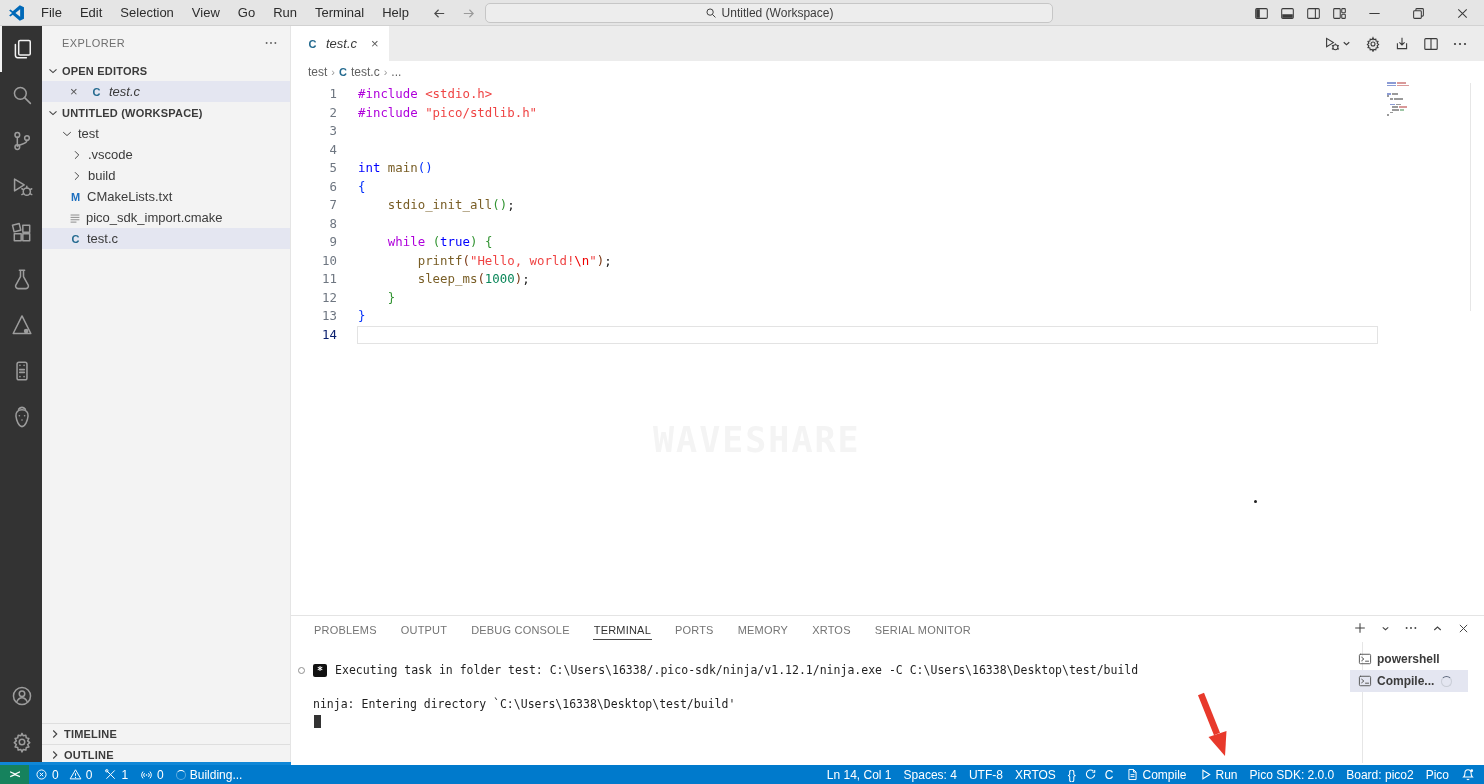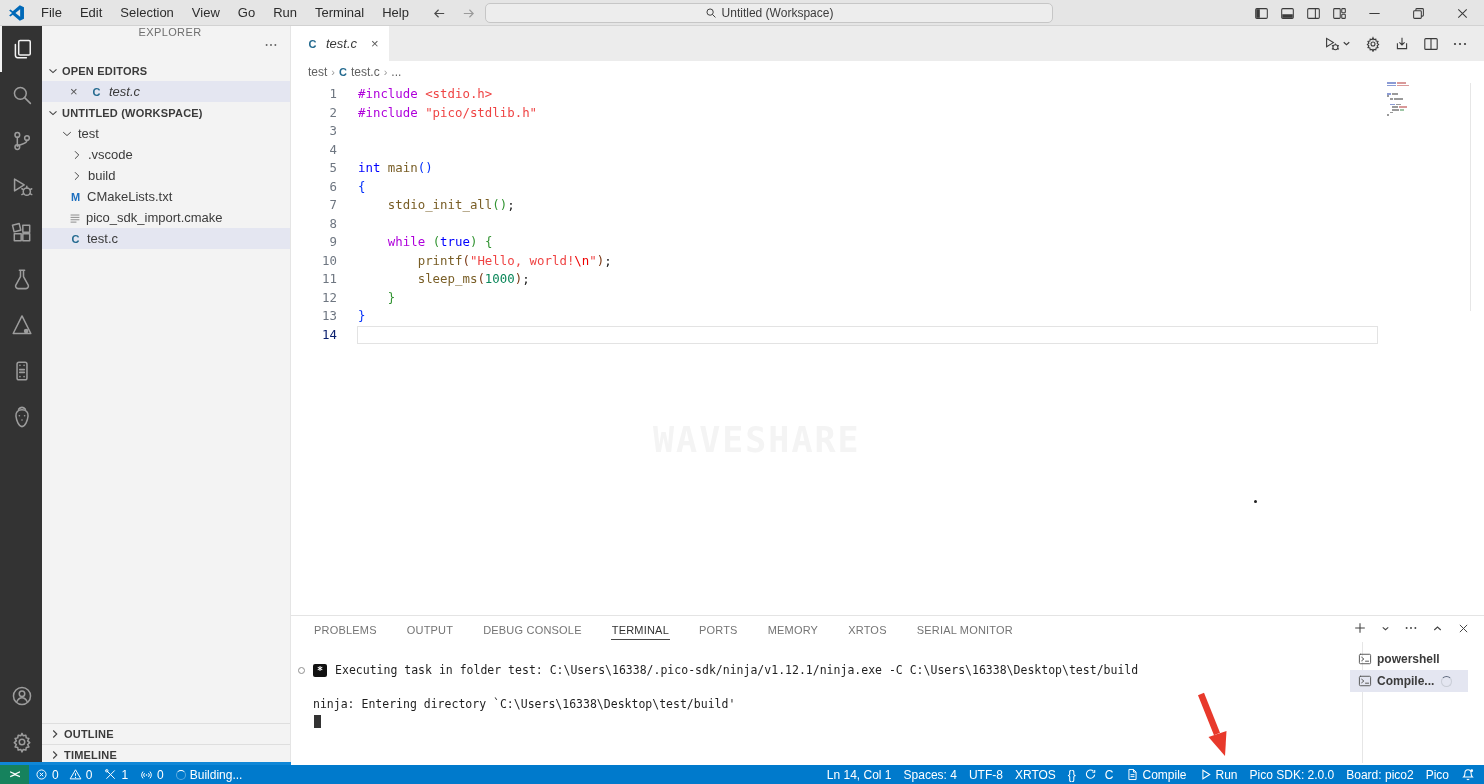--- a/index.html
+++ b/index.html
@@ -33,21 +33,21 @@
   .activitybar { position:absolute; left:0; top:26px; width:42px; bottom:19px;
     background:#333333; display:flex; flex-direction:column; justify-content:space-between; z-index:10; }
   .ab-item { height:46px; display:flex; align-items:center; justify-content:center;
     color:#9d9d9d; border-left:2px solid transparent; }
   .ab-item.active { color:#f2f2f2; border-left:2px solid #f2f2f2; }
 
   
   .sidebar { position:absolute; left:42px; top:26px; width:249px; bottom:19px;
     background:#f3f3f3; border-right:1px solid #e5e5e5; font-size:13px; color:#3b3b3b; }
   .sb-header { height:34px; display:flex; align-items:center; padding:0 12px 0 20px;
-    font-size:11px; color:#6f6f6f; letter-spacing:.4px;flex-direction:column; }
+    font-size:11px; color:#6f6f6f; letter-spacing:.4px; }
   .sb-more { margin-left:auto; color:#616161; }
   .sb-section { height:21px; display:flex; align-items:center; gap:2px;
     font-size:11px; font-weight:bold; color:#3b3b3b; padding-left:4px; letter-spacing:.2px; }
   .oe-item { height:21px; display:flex; align-items:center; background:#e4e6f1; padding-left:28px; gap:5px; }
   .oe-item .lbl { font-style:italic; color:#3b3b3b; }
   .oe-close { color:#555; width:14px; }
   .tree-row { height:21px; display:flex; align-items:center; gap:4px; }
   .tree-row.selected { background:#e4e6f1; }
   .tree-label { color:#3b3b3b; }
   .ficon { width:15px; text-align:center; font-weight:bold; font-size:11px; font-family:"Liberation Sans",sans-serif; }
@@ -90,21 +90,21 @@
   .minimap { position:absolute; left:1096px; top:56px; width:26px; }
   .mm-row { height:1.8px; margin-bottom:.9px; display:flex; gap:1px; }
   .mm-b { background:#8b9bd4; } .mm-r { background:#d99a9a; } .mm-d { background:#9a9a9a; } .mm-g { background:#9ec7a6; }
   .mm-row span { height:100%; display:block; }
   .scroll-line { position:absolute; right:13px; top:57px; height:228px; width:1px; background:#e6e6e6; }
   .speck { position:absolute; left:963px; top:417px; width:3px; height:3px; background:#222; border-radius:50%; }
 
   
   .panel { position:absolute; left:0; right:0; bottom:0; height:150px; background:#fff;
     border-top:1px solid #e4e4e4; }
-  .panel-tabs { position:absolute; left:22px; top:0; height:27px; display:flex; gap:28px; align-items:center; }
+  .panel-tabs { position:absolute; left:22px; top:0; height:27px; display:flex; gap:22px; align-items:center; }
   .panel-tab { font-size:11px; color:#747474; letter-spacing:.2px; padding:5px 1px 3px; border-bottom:1px solid transparent; }
   .panel-tab.active { color:#333; border-bottom:1px solid #474747; }
   .panel-actions { position:absolute; right:14px; top:5px; display:flex; gap:13px; align-items:center; color:#424242; }
   .term-output { position:absolute; left:0; right:124px; top:28px; bottom:0;
     font-family:"DejaVu Sans Mono","Liberation Mono",monospace; font-size:11.5px; color:#1f1f1f;
     padding-top:19px; }
   .term-line { position:relative; height:17px; padding-left:22px; white-space:pre; }
   .t-decor { position:absolute; left:7px; top:4px; width:7px; height:7px; border:1px solid #8f8f8f; border-radius:50%; }
   .t-badge { display:inline-block; background:#111; color:#fff; font-weight:bold; font-size:10px;
     height:13px; line-height:13px; padding:0 4px; border-radius:2px; margin-right:8px; vertical-align:middle; }
@@ -375,29 +375,29 @@
         <span class="tree-label">test.c</span>
       </div>
     </div>
   <div class="sb-bottom">
     <div class="sb-section">
       <span class="chev">
           <svg width="14" height="14" viewBox="0 0 16 16" fill="none" stroke="currentColor" stroke-width="1.3">
             <path d="M6 4l4 4-4 4"></path>
           </svg>
         </span>
-      <span>OUTLINE</span>
+      <span>TIMELINE</span>
     </div>
     <div class="sb-section">
       <span class="chev">
           <svg width="14" height="14" viewBox="0 0 16 16" fill="none" stroke="currentColor" stroke-width="1.3">
             <path d="M6 4l4 4-4 4"></path>
           </svg>
         </span>
-      <span>TIMELINE</span>
+      <span>OUTLINE</span>
     </div>
   </div>
 </div>
 <div class="sash-blue"></div>
 
 <div class="editor-region">
   <div class="tabbar">
     <div class="tab">
       <span class="ficon c">C</span>
       <span class="lbl">test.c</span>

